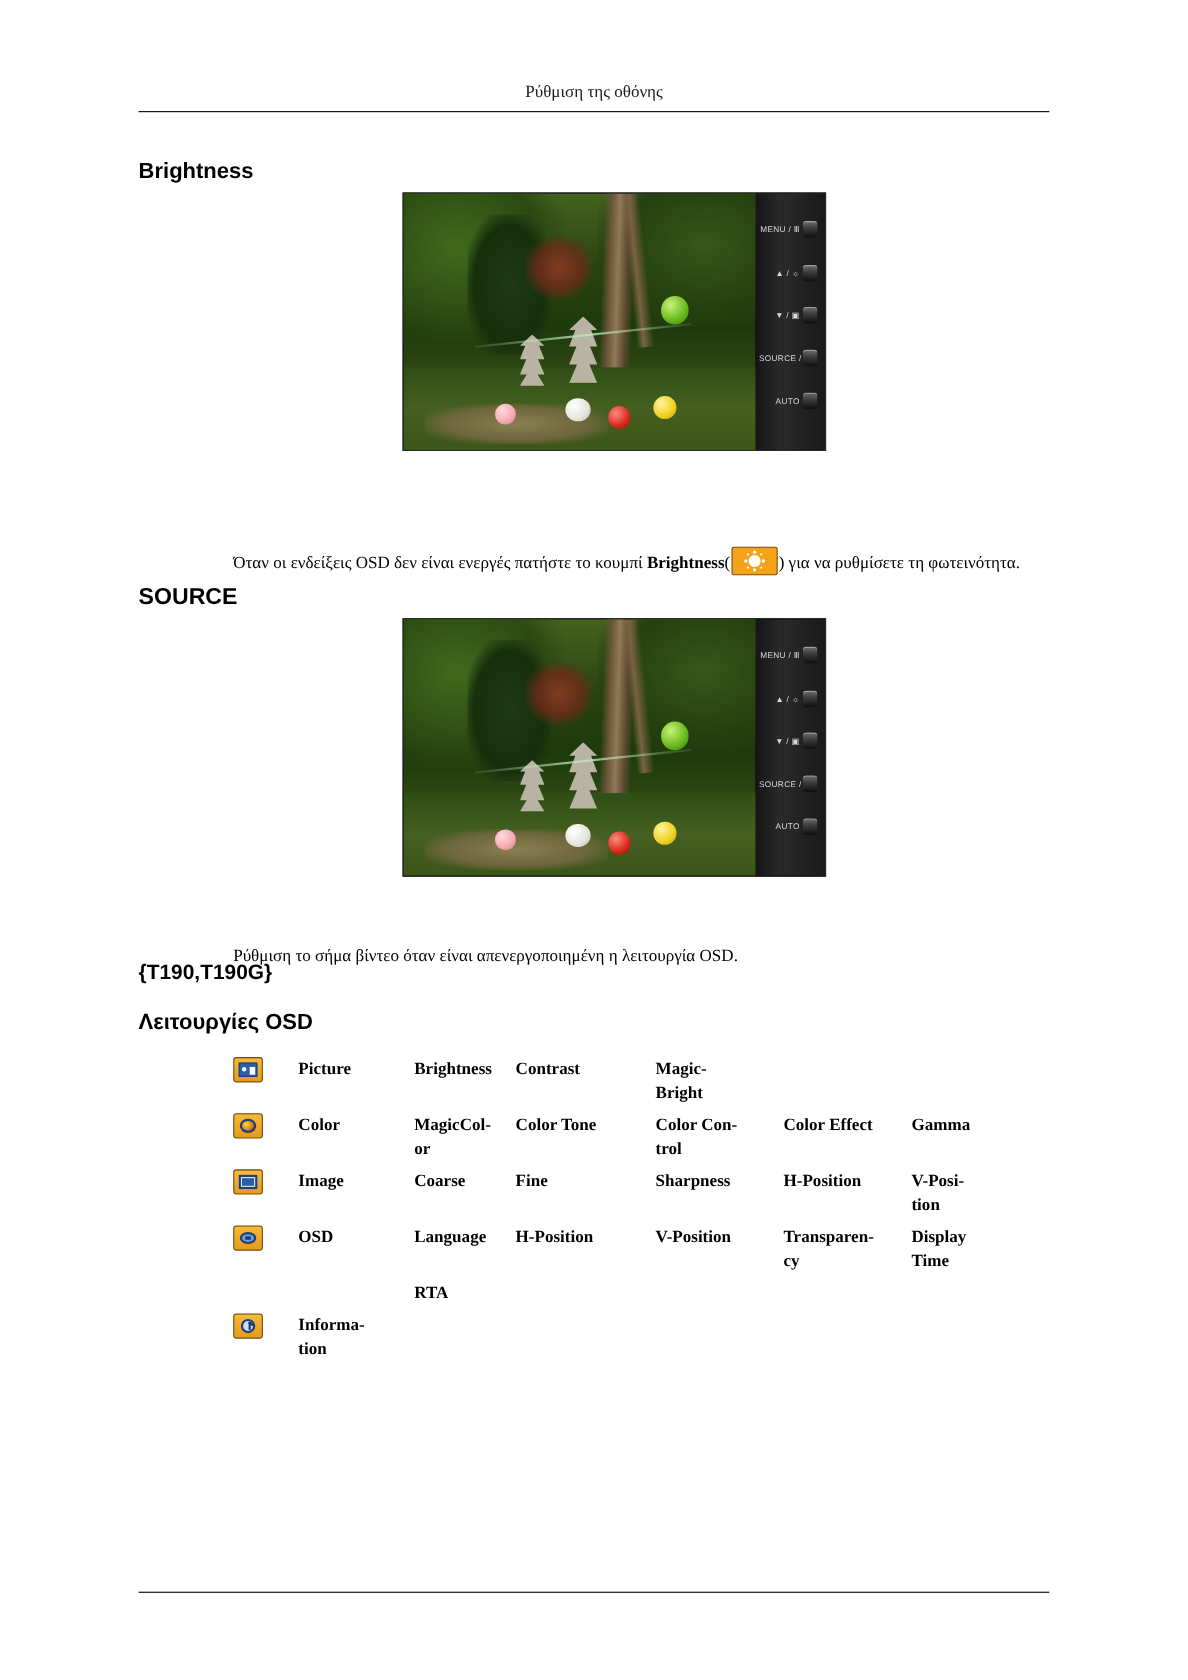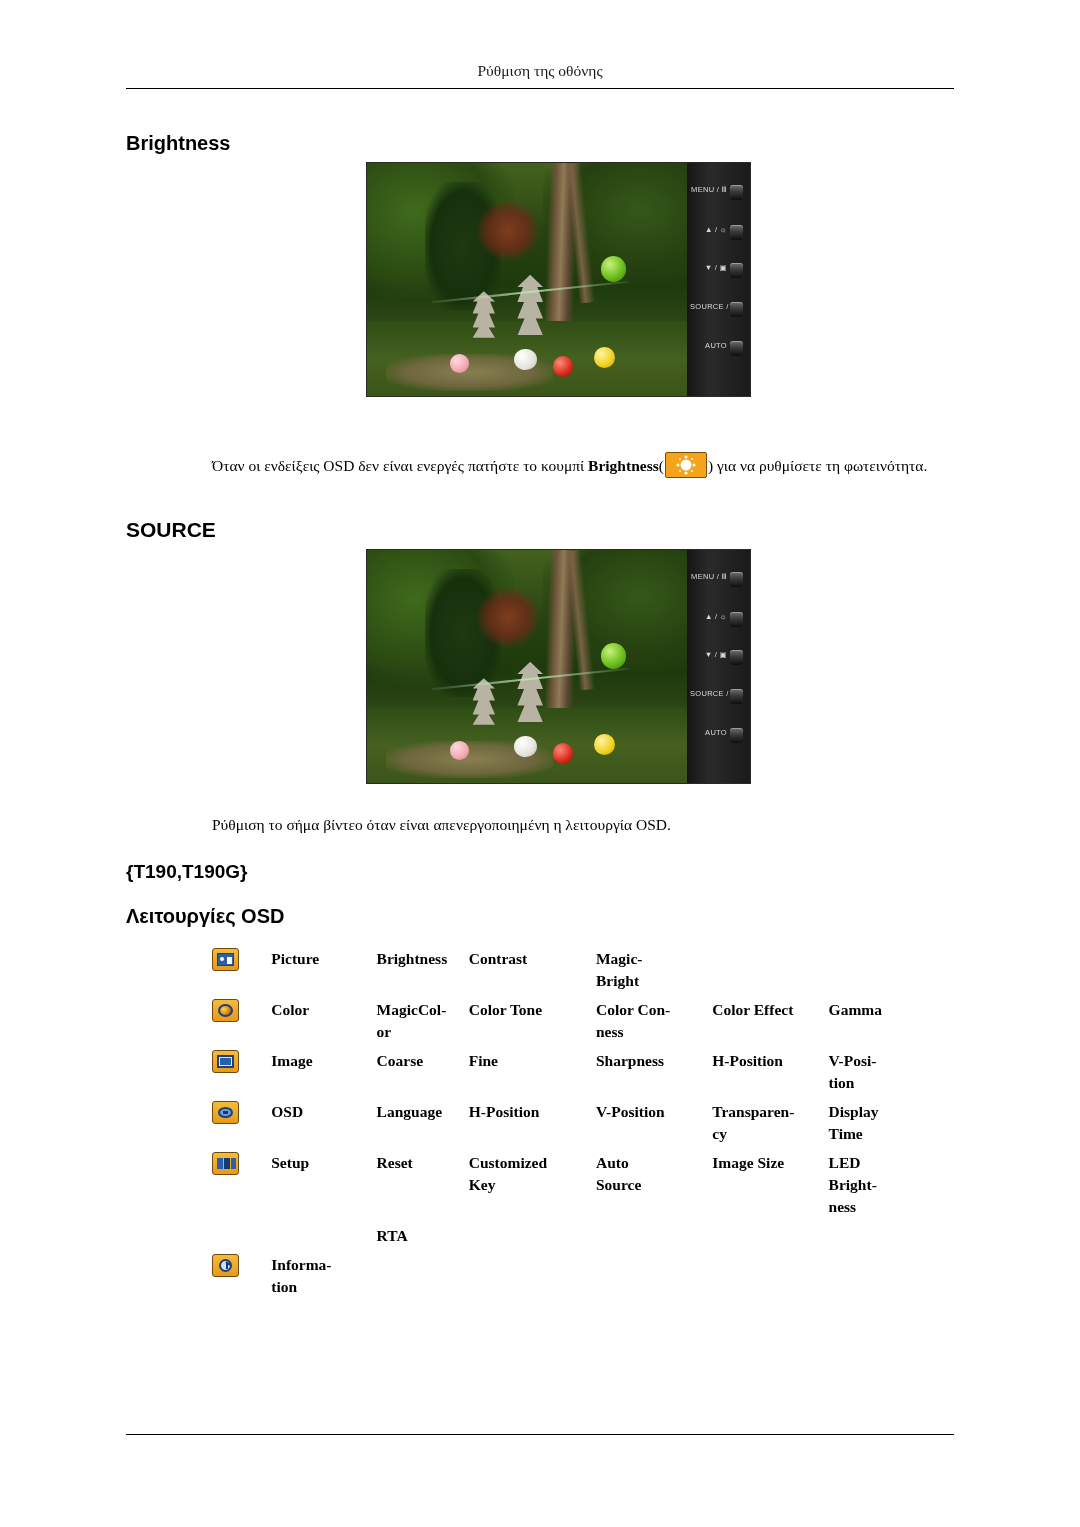--- a/index.html
+++ b/index.html
@@ -10,21 +10,21 @@
   body {
     width: 1080px;
     height: 1527px;
     font-family: "Liberation Serif", serif;
     color: #000000;
     position: relative;
     overflow: hidden;
   }
   .page {
     position: absolute;
-    left: 0; top: 0;
+    left: 0; top: 13px;
     width: 1080px;
     height: 1218px;
   }
 
   
   .header-text {
     position: absolute;
     left: 0; top: 62px;
     width: 1080px;
     text-align: center;
@@ -67,20 +67,21 @@
   #h-model      { left: 126px; top: 861px; font-size: 19px; }
   #h-osd        { left: 126px; top: 905px; font-size: 20px; }
 
   
   .para {
     position: absolute;
     font-family: "Liberation Serif", serif;
     font-size: 15.5px;
     line-height: 25px;
     color: #000000;
+    margin-top: 32px;
   }
   #para1 { left: 212px; top: 452px; width: 742px; }
   #para2 { left: 212px; top: 812px; width: 742px; }
   .b-inline { font-weight: bold; }
 
   .bright-icon-inline {
     display: inline-block;
     width: 42px;
     height: 26px;
     vertical-align: -7px;
@@ -212,21 +213,21 @@
     width: 63px;
     height: 233px;
     background: linear-gradient(90deg, #151515 0%, #2a2a2a 35%, #1a1a1a 100%);
   }
   .btn-row {
     position: absolute;
     left: 3px;
     width: 58px;
     height: 20px;
     display: flex;
-    align-items: flex-start;
+    align-items: center;
   }
   .btn-label {
     font-family: "Liberation Sans", sans-serif;
     font-size: 7.5px;
     color: #d9d9d9;
     letter-spacing: .3px;
     white-space: nowrap;
     width: 40px;
     text-align: right;
     padding-right: 3px;
@@ -429,21 +430,21 @@
 
       <tr>
         <td class="col-icon">
           <span class="osd-icon ic-color"><i class="f"></i></span>
         </td>
         <td class="col-name">Color</td>
         <td class="col-c1" style="white-space:pre-line">MagicCol-
 or</td>
         <td class="col-c2">Color Tone</td>
         <td class="col-c3" style="white-space:pre-line">Color  Con-
-ness</td>
+trol</td>
         <td class="col-c4">Color Effect</td>
         <td class="col-c5">Gamma</td>
       </tr>
 
       <tr>
         <td class="col-icon">
           <span class="osd-icon ic-image"><i class="f"></i><i class="b"></i></span>
         </td>
         <td class="col-name">Image</td>
         <td class="col-c1">Coarse</td>
@@ -461,35 +462,20 @@
         <td class="col-name">OSD</td>
         <td class="col-c1">Language</td>
         <td class="col-c2">H-Position</td>
         <td class="col-c3">V-Position</td>
         <td class="col-c4" style="white-space:pre-line">Transparen-
 cy</td>
         <td class="col-c5" style="white-space:pre-line">Display
 Time</td>
       </tr>
 
-      <tr>
-        <td class="col-icon">
-          <span class="osd-icon ic-setup"><i class="f"></i><i class="g"></i><i class="h"></i></span>
-        </td>
-        <td class="col-name">Setup</td>
-        <td class="col-c1">Reset</td>
-        <td class="col-c2" style="white-space:pre-line">Customized
-Key</td>
-        <td class="col-c3" style="white-space:pre-line">Auto
-Source</td>
-        <td class="col-c4">Image Size</td>
-        <td class="col-c5" style="white-space:pre-line">LED
-Bright-
-ness</td>
-      </tr>
 
       <tr>
         <td class="col-icon"></td>
         <td class="col-name"></td>
         <td class="col-c1">RTA</td>
         <td class="col-c2"></td>
         <td class="col-c3"></td>
         <td class="col-c4"></td>
         <td class="col-c5"></td>
       </tr>

